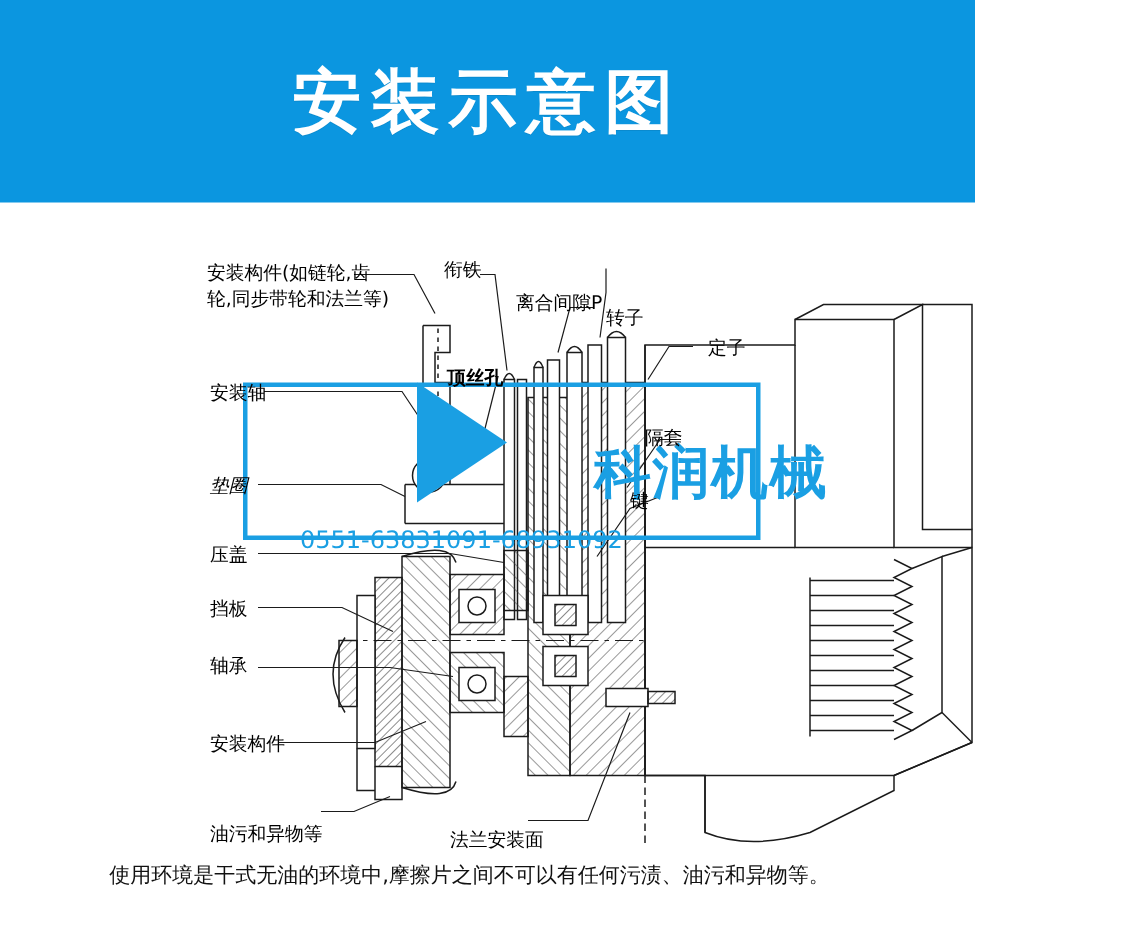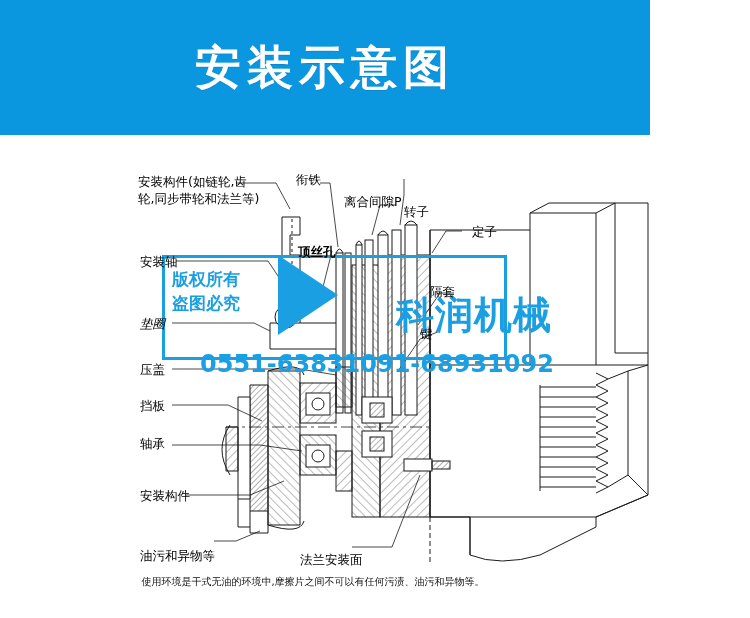--- a/index.html
+++ b/index.html
@@ -95,43 +95,43 @@
     font-weight: bold;
     font-family: "DejaVu Sans", sans-serif;
     letter-spacing: 1px;
     margin-left: 44px;
   }
   .wm-phone {
     position: absolute;
     left: 200px;
     top: 215px;
     color: #1a9fe3;
-    font-size: 24px;
-    font-weight: bold;
+    font-size: 16px;
+    font-weight: normal;
     font-family: "DejaVu Sans", sans-serif;
     letter-spacing: 0px;
   }
   
   .label {
     position: absolute;
     color: #000000;
     font-size: 12.5px;
     font-family: "DejaVu Sans", sans-serif;
     white-space: pre;
     line-height: 17px;
   }
   
   .footer {
     position: absolute;
     left: 0;
     top: 575px;
     width: 626px;
     text-align: center;
     color: #111111;
-    font-size: 10px;
+    font-size: 14px;
     font-family: "DejaVu Sans", sans-serif;
   }
 </style>
 </head>
 <body>
 
 <div class="page">
 
   <div class="banner">
     <div class="banner-title">安装示意图</div>
@@ -256,24 +256,20 @@
         <path d="M172 270 L228 270 L262 286" stroke-width="0.8"></path>
         <path d="M172 310 L260 310 L302 316" stroke-width="0.8"></path>
         <path d="M186 360 L250 360 L284 346" stroke-width="0.8"></path>
         <path d="M214 406 L236 406 L260 396" stroke-width="0.8"></path>
         <path d="M352 412 L392 412 L420 340" stroke-width="0.8"></path>
       </g>
     </svg>
 
     <div class="watermark">
       <div class="wm-box"></div>
-      <div class="wm-copy">
-        <div>版权所有</div>
-        <div>盗图必究</div>
-      </div>
       <div class="wm-play"></div>
       <div class="wm-brand">科润机械</div>
       <div class="wm-phone">0551-63831091-68931092</div>
     </div>
 
     <div class="label" style="left:138px; top:38px;">安装构件(如链轮,齿
 轮,同步带轮和法兰等)</div>
     <div class="label" style="left:296px; top:38px;font-family:Liberation Mono, monospace;">衔铁</div>
     <div class="label" style="left:404px; top:32px;margin-top:36px;">转子</div>
     <div class="label" style="left:344px; top:58px;">离合间隙P</div>

